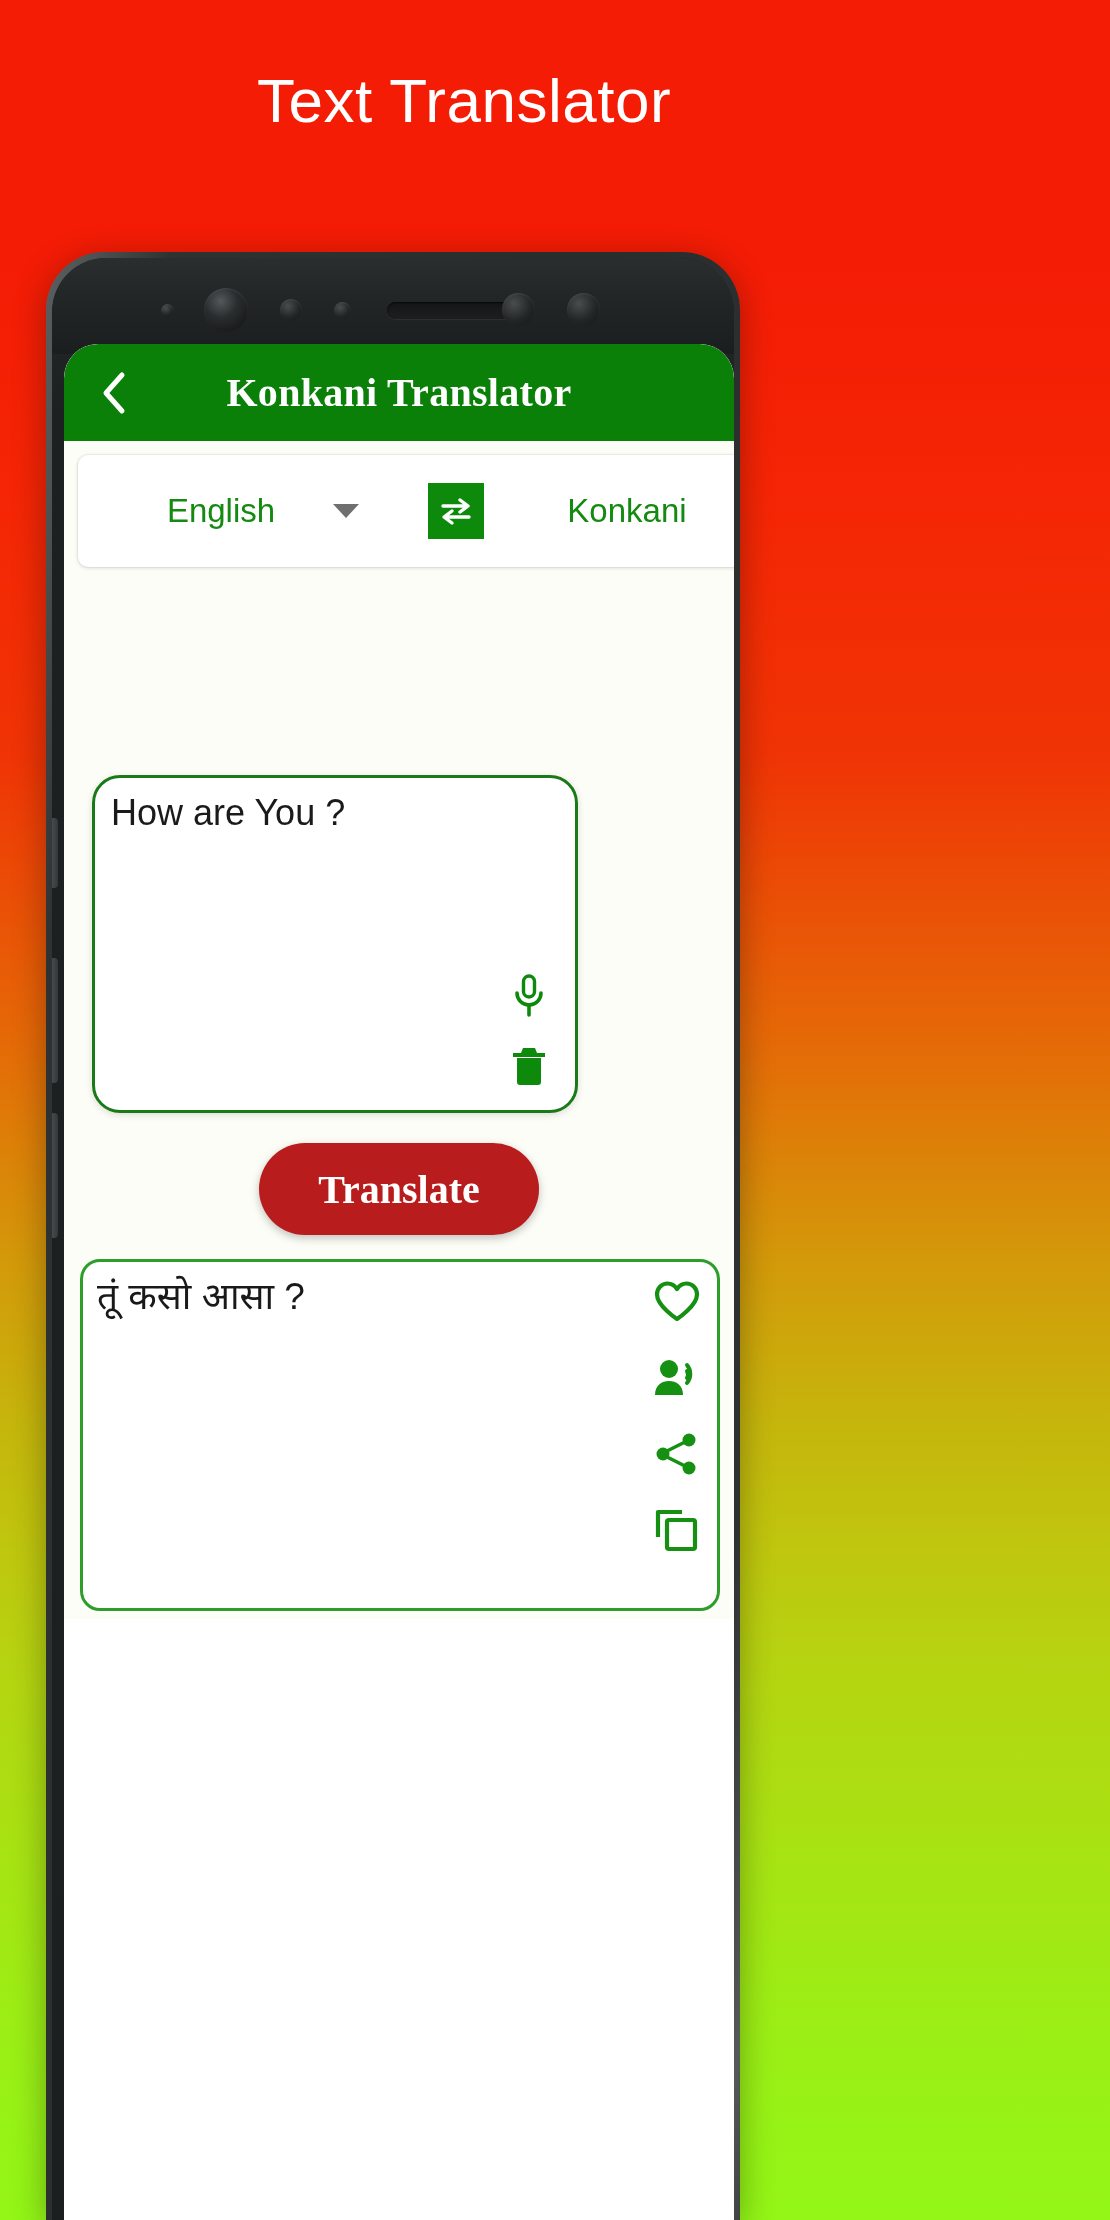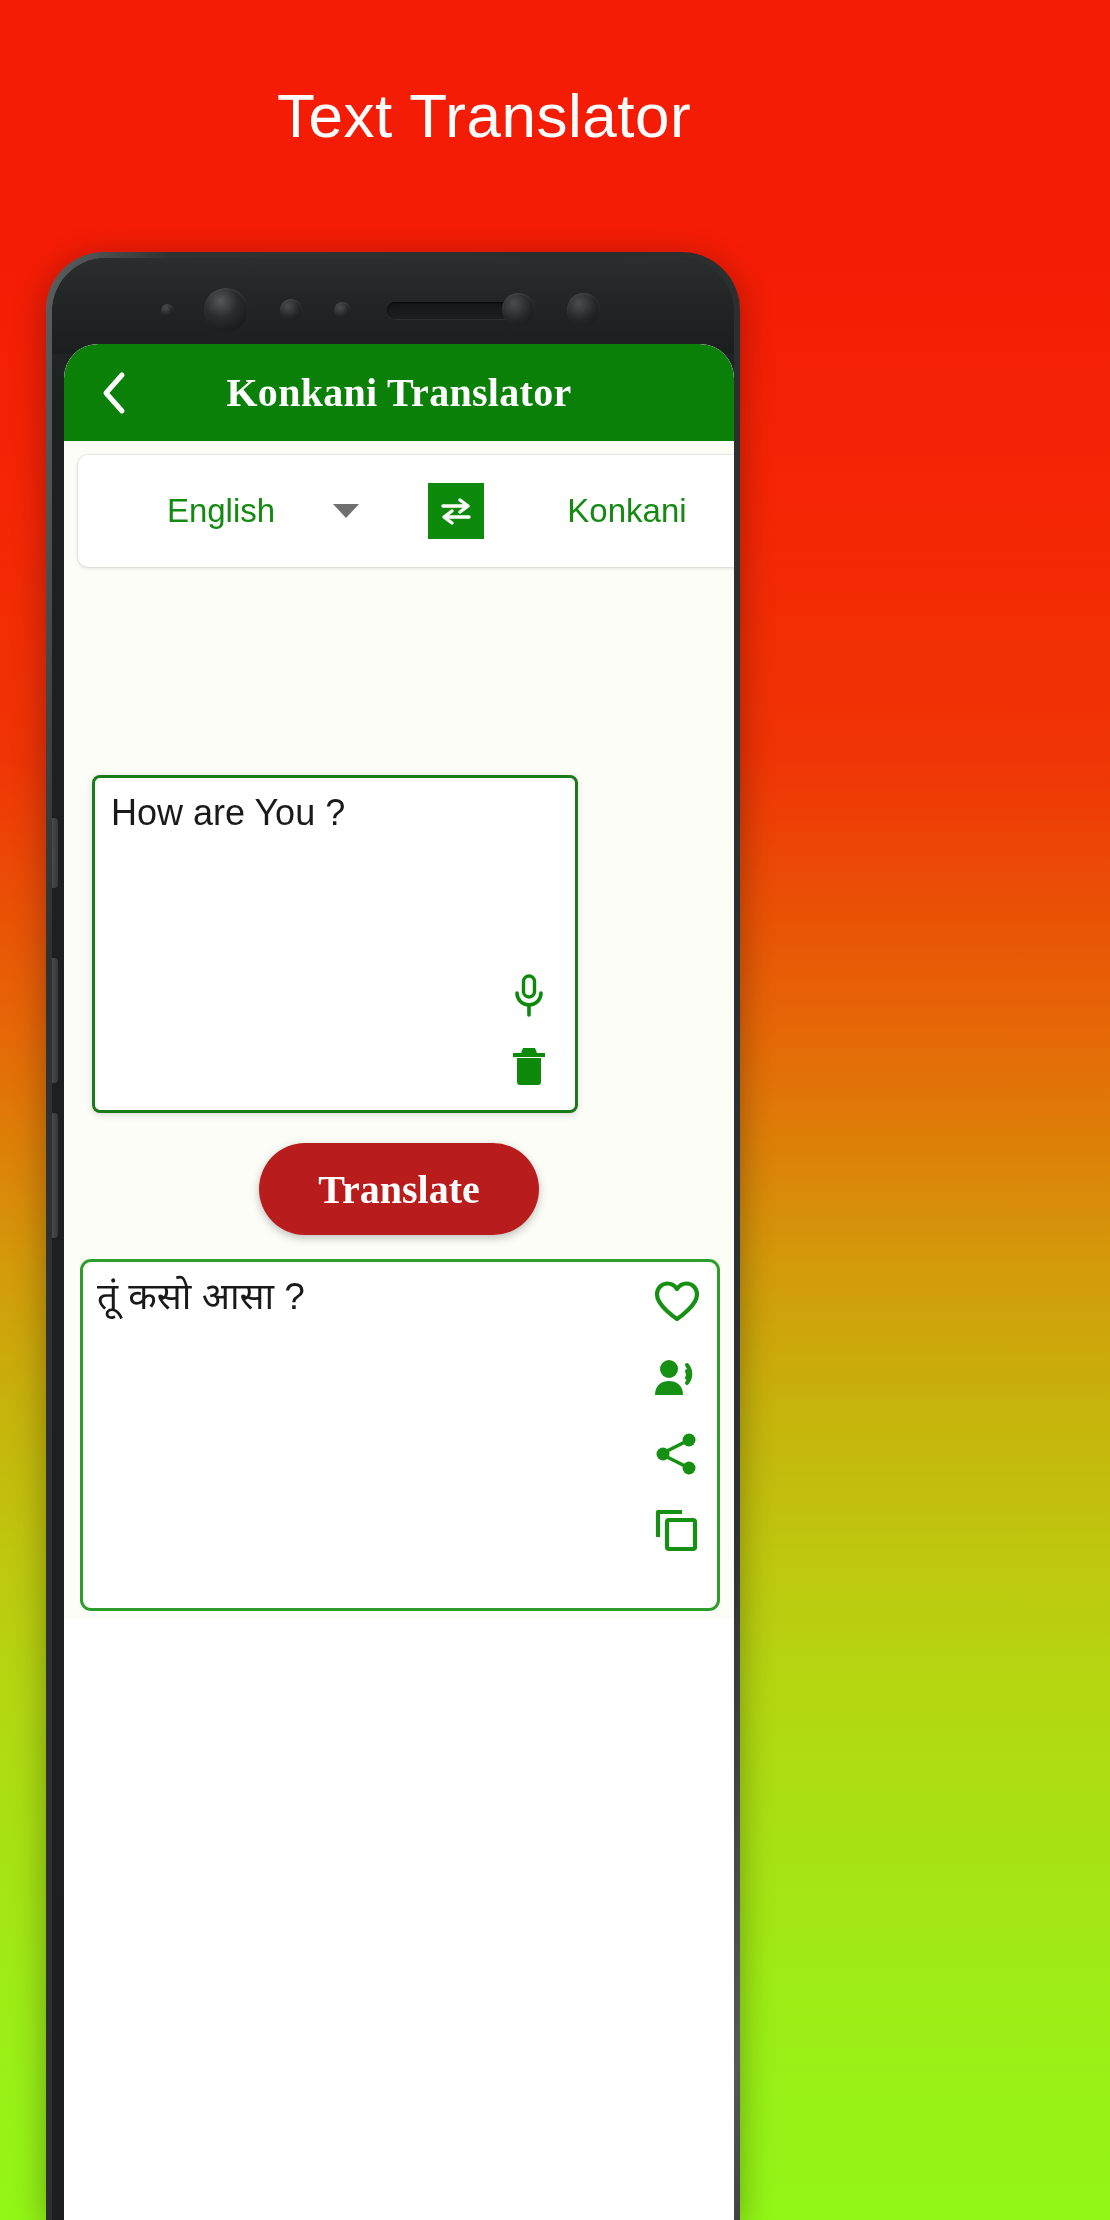--- a/index.html
+++ b/index.html
@@ -24,30 +24,29 @@
       #b4d611 76%,
       #a8e213 83%,
       #9cee15 91%,
       #93f616 100%);
     position: relative;
   }
 
   
   .page-title {
     position: absolute;
-    top: 82px;
+    top: 67px;
     left: 0;
     width: 928px;
     text-align: center;
     color: #ffffff;
     font-size: 62px;
     font-weight: 400;
     letter-spacing: 0.5px;
     line-height: 1.1;
-    margin-left: 20px;
   }
 
   
   .phone {
     position: absolute;
     left: 46px;
     top: 252px;
     width: 694px;
     height: 1968px;
     border-radius: 58px 58px 0 0;
@@ -201,21 +200,21 @@
 
   
   .input-box {
     position: absolute;
     left: 28px;
     top: 334px;
     width: 486px;
     height: 338px;
     background: #ffffff;
     border: 3px solid #1a7a17;
-    border-radius: 8px;
+    border-radius: 28px;
     box-shadow: 0 2px 7px rgba(0,0,0,0.13);
   }
   .input-text {
     position: absolute;
     left: 16px;
     top: 12px;
     right: 80px;
     color: #1a1a1a;
     font-size: 36px;
     line-height: 1.25;
@@ -256,21 +255,21 @@
 
   
   .output-box {
     position: absolute;
     left: 16px;
     top: 818px;
     width: 640px;
     height: 352px;
     background: #ffffff;
     border: 3px solid #2d9e2a;
-    border-radius: 11px;
+    border-radius: 20px;
   }
   .output-text {
     position: absolute;
     left: 14px;
     top: 12px;
     right: 96px;
     color: #191919;
     font-size: 37px;
     line-height: 1.25;
     font-family: "Liberation Sans", sans-serif;

